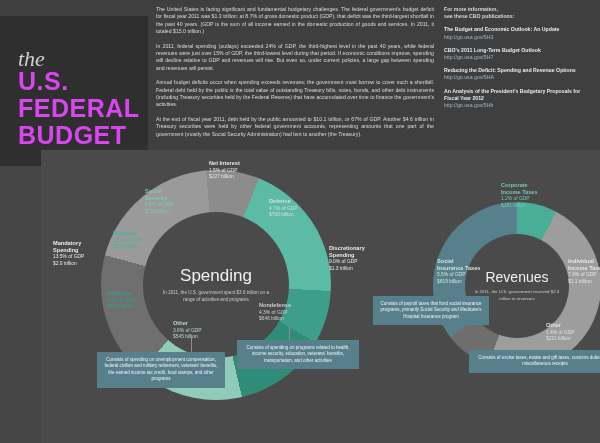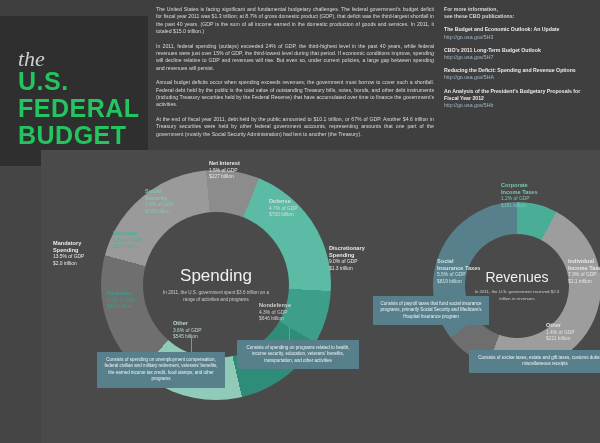--- a/index.html
+++ b/index.html
@@ -30,21 +30,21 @@
     position: absolute; left: 18px; top: 30px;
     font-family: "Liberation Serif", serif;
     font-style: italic;
     font-size: 22px;
     color: #cfcfcf;
   }
   .title-main {
     position: absolute; left: 18px; top: 52px;
     font-size: 25px; font-weight: bold; line-height: 27px;
     letter-spacing: 0.5px;
-    color: #22c55e;
+    color: #d946ef;
   }
   .intro {
     position: absolute; left: 156px; top: 6px; width: 278px;
     color: #dcdcdc;
     font-size: 5.2px;
     line-height: 7.4px;
     text-align: justify;
   }
   .intro p { margin: 0 0 7px 0; }
 

